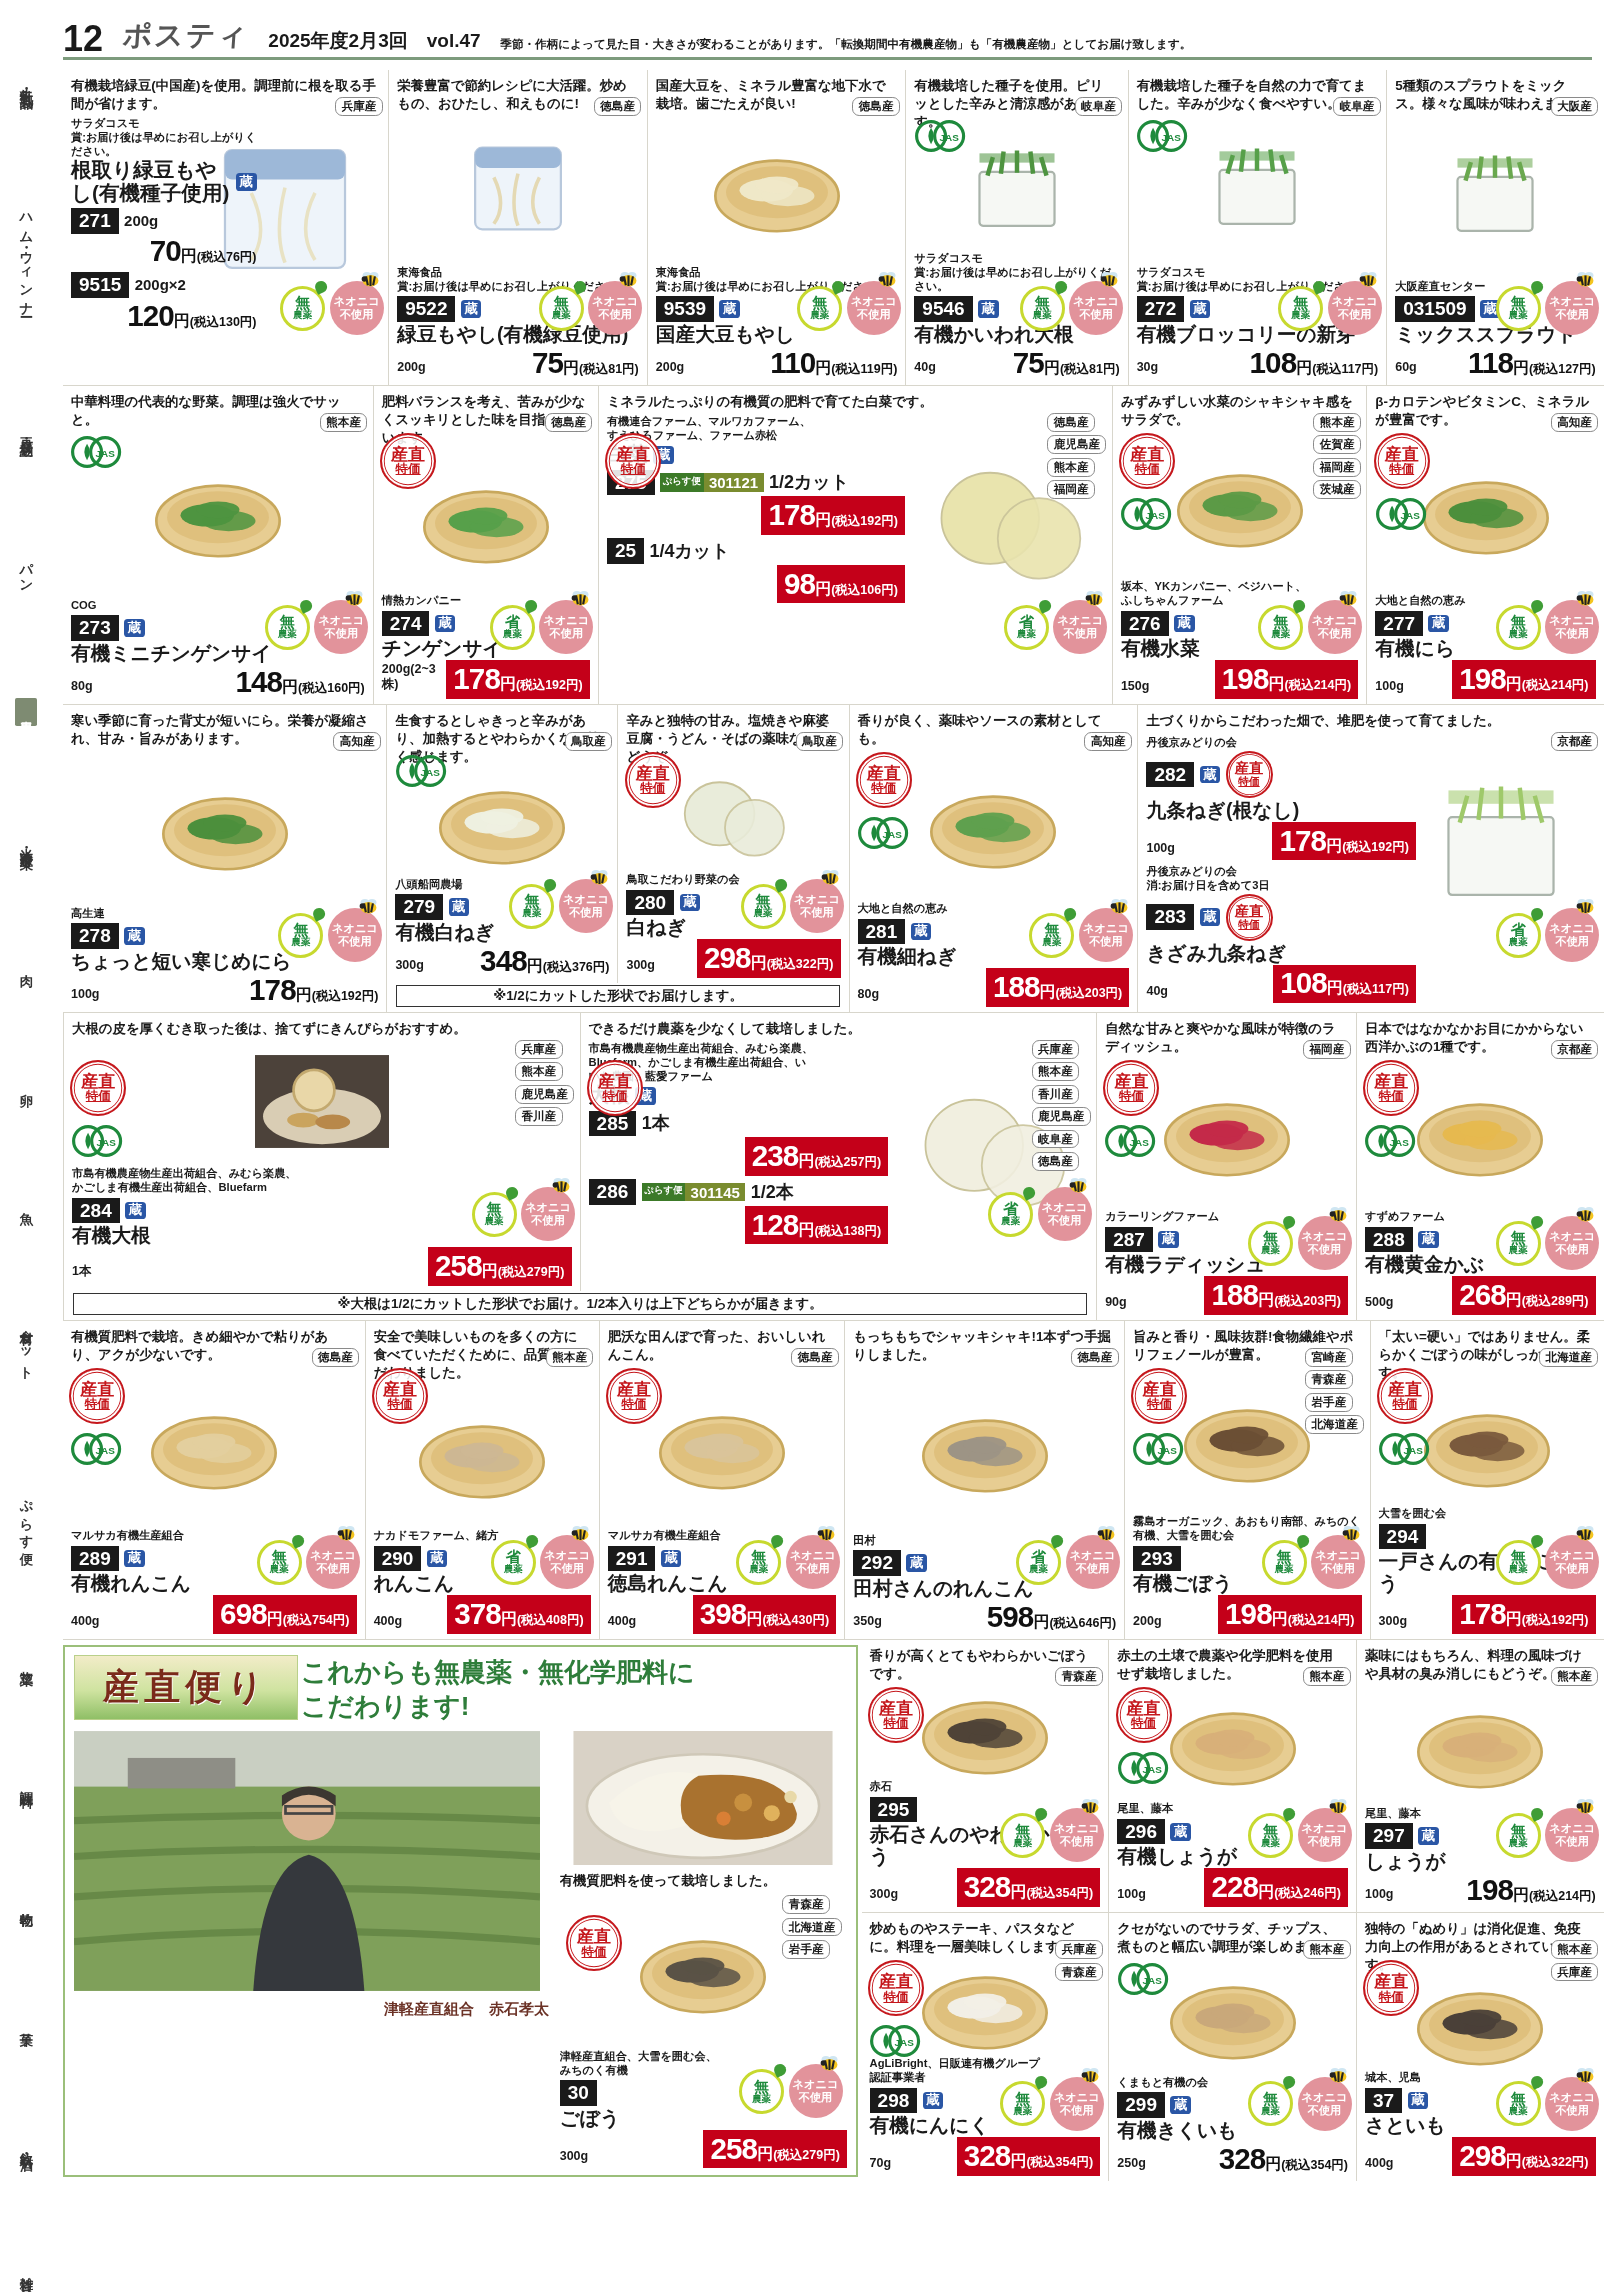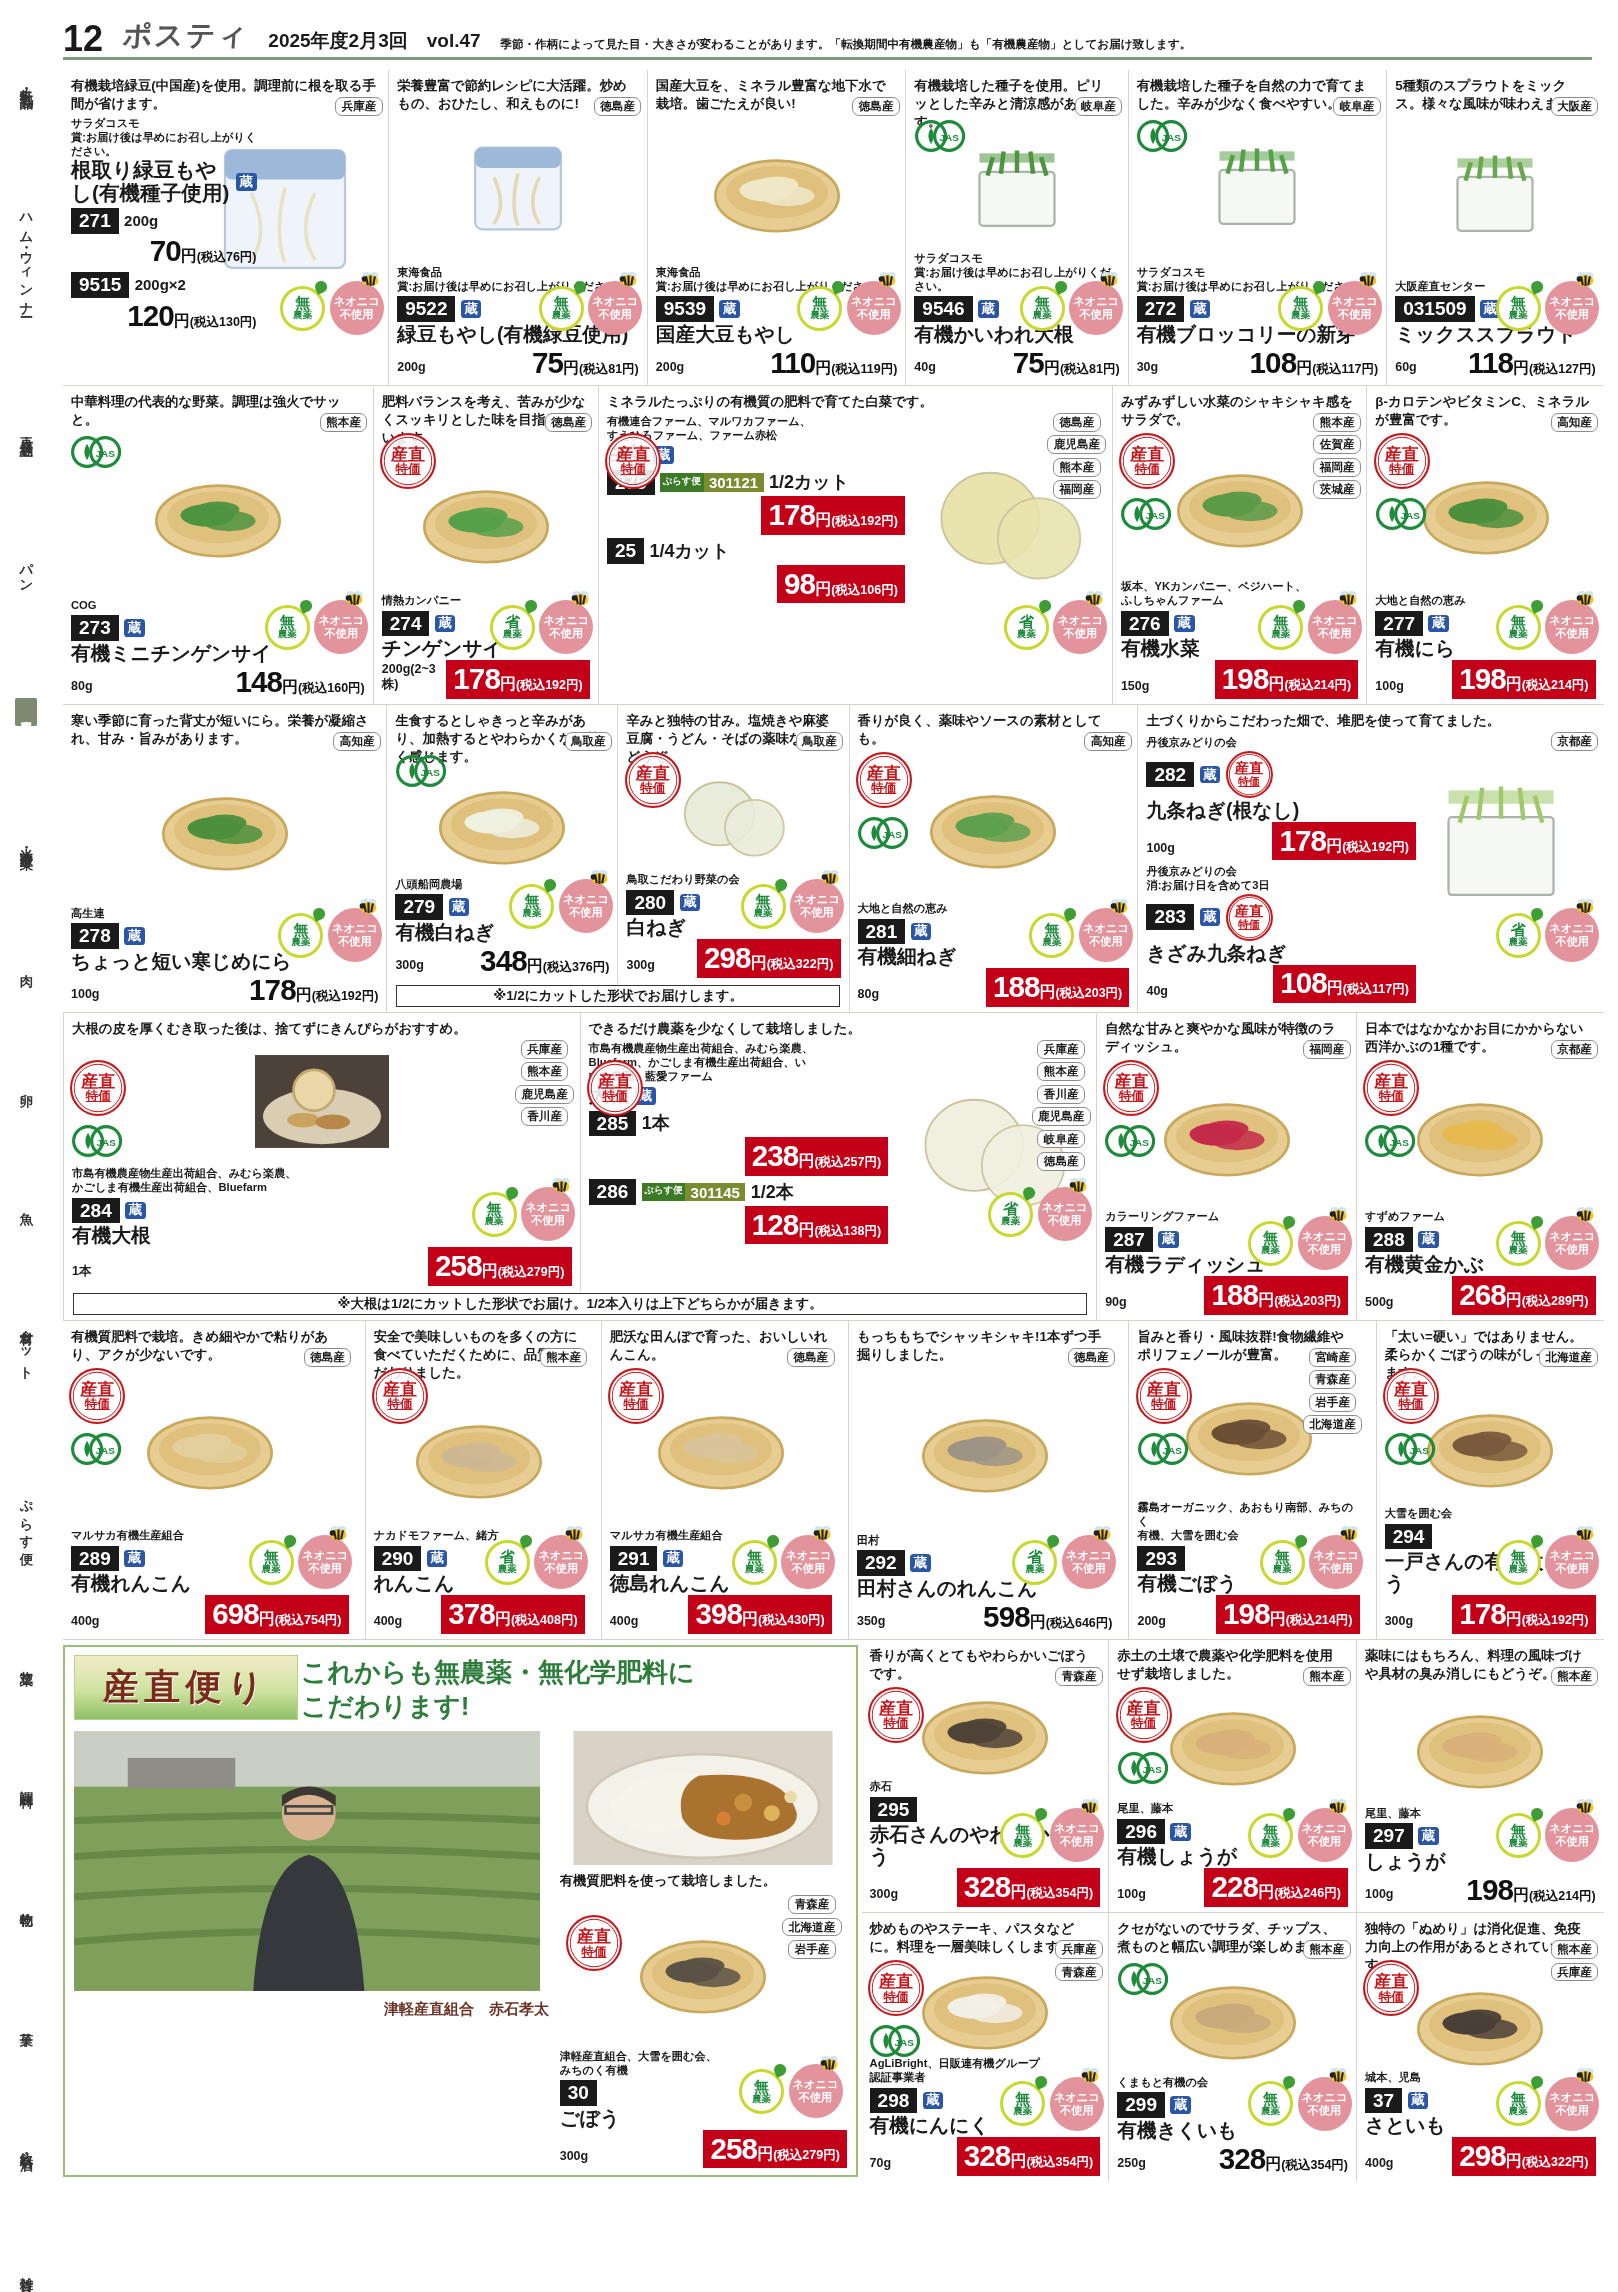--- a/index.html
+++ b/index.html
@@ -25,21 +25,21 @@
   .prow:first-child { border-top:none; }
   .cell { position:relative; border-left:0.9px solid #d8d6cc; padding:7.2px 8px 5.4px; display:flex; flex-direction:column; overflow:hidden; background:#fff; }
   .cell.first { border-left:none; }
   .cell--plain { border:none; padding:3.6px 0 0; }
   .group { display:flex; flex-direction:column; border-left:0.9px solid #d8d6cc; }
   .grouprow { display:flex; flex:1; min-height:0; }
   .grouprow .cell:first-child { border-left:none; }
   .gnote { border:1.8px solid #333; margin:1.8px 9px 5.4px; padding:0.9px 3.6px; text-align:center; font-size:13.4px; font-weight:800; background:#fff; }
 
   .desc { font-size:13.4px; font-weight:700; line-height:1.32; margin-bottom:1.8px; padding-right:3.6px; }
-  .origins { position:absolute; top:27px; right:5.4px; display:flex; flex-direction:column; gap:3.6px; align-items:center; z-index:4;padding-left:14px; }
+  .origins { position:absolute; top:27px; right:5.4px; display:flex; flex-direction:column; gap:3.6px; align-items:flex-start; z-index:4;padding-left:14px; }
   .origin { border:1.3px solid #8a8a8a; border-radius:7.2px; background:#fff; font-size:11.6px; font-weight:700; padding:0 5.4px; line-height:1.45; white-space:nowrap; }
   .stamps { position:absolute; left:6.3px; top:47px; display:flex; flex-direction:column; gap:6.3px; z-index:4; }
   .stamp { width:56px; height:56px; border:2.7px solid #c5171c; box-shadow:inset 0 0 0 1.8px #fff, inset 0 0 0 2.7px #c5171c; border-radius:50%; color:#c5171c; display:flex; flex-direction:column; align-items:center; justify-content:center; font-weight:800; background:rgba(255,255,255,.88); }
   .stamp .s1 { font-size:17px; line-height:1.05; }
   .stamp .s2 { font-size:12.5px; line-height:1.05;text-decoration:underline; }
   .jasw { width:56px; height:38px; }
   .photo { flex:1; display:flex; align-items:center; justify-content:center; min-height:50px; }
   .photo-abs { position:absolute; right:9px; top:72px; z-index:1; }
   .cellbody { width:60%; display:flex; flex-direction:column; z-index:2; }
   .maker { font-size:11.2px; font-weight:600; line-height:1.25; white-space:pre-line; margin-top:1.8px; }
@@ -1214,21 +1214,21 @@
                   <ellipse cx="13" cy="12" rx="9" ry="6.5" fill="#f4c520"></ellipse>
                   <path d="M8 7 l2 10 M13 6 l0 12 M18 7 l-2 10" stroke="#222" stroke-width="2.4"></path>
                   <circle cx="6" cy="10" r="3" fill="#222"></circle>
                 </svg>
                 <span class="n1">ネオニコ</span>
                 <span class="n2">不使用</span>
               </div>
             </div>
           </div>
         </div>
-        <div class="prow" style="height: 319px; gap: 8px;">
+        <div class="prow" style="height: 319px;">
           <div class="cell first" data-name="product-cell" style="flex: 1.25 1 0%;">
             <div class="desc" data-name="product-description">有機質肥料で栽培。きめ細やかで粘りがあり、アクが少ないです。</div>
             <div class="origins" data-name="origin-list">
               <span class="origin" data-name="origin-badge">徳島産</span>
             </div>
             <div class="stamps" data-name="stamp-column">
               <div class="stamp" data-name="sanchoku-tokka-stamp">
                 <span class="s1">産直</span>
                 <span class="s2">特価</span>
               </div>

